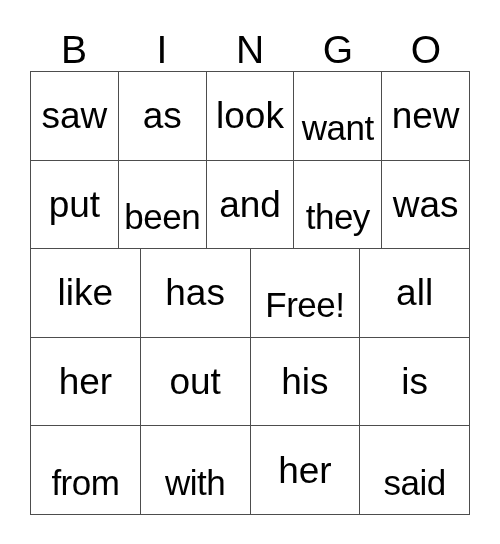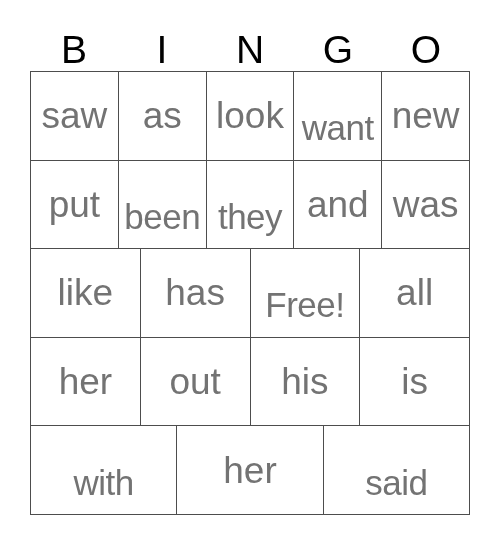--- a/index.html
+++ b/index.html
@@ -69,21 +69,21 @@
     border-bottom: 1px solid #4d4d4d;
     display: flex;
     align-items: center;
     justify-content: center;
     background: #ffffff;
     overflow: hidden;
   }
   .cell-text {
     font-size: 37px;
     line-height: 1;
-    color: #737373;
+    color: #000000;
     white-space: nowrap;
     transform-origin: center center;
   }
   
   .cell-wide .cell-text {
     font-size: 35px;
     letter-spacing: -0.5px;
     margin-top: 24px;
   }
 </style>
@@ -130,25 +130,25 @@
       </div>
     </div>
 
     <div class="grid-row">
       <div class="grid-cell">
         <span class="cell-text">put</span>
       </div>
       <div class="grid-cell cell-wide">
         <span class="cell-text">been</span>
       </div>
+      <div class="grid-cell">
+        <span class="cell-text">and</span>
+      </div>
       <div class="grid-cell cell-wide">
         <span class="cell-text">they</span>
-      </div>
-      <div class="grid-cell">
-        <span class="cell-text">and</span>
       </div>
       <div class="grid-cell">
         <span class="cell-text">was</span>
       </div>
     </div>
 
     <div class="grid-row">
       <div class="grid-cell">
         <span class="cell-text">like</span>
       </div>
@@ -173,20 +173,23 @@
       <div class="grid-cell">
         <span class="cell-text">his</span>
       </div>
       <div class="grid-cell">
         <span class="cell-text">is</span>
       </div>
     </div>
 
     <div class="grid-row">
       <div class="grid-cell cell-wide">
+        <span class="cell-text">from</span>
+      </div>
+      <div class="grid-cell cell-wide">
         <span class="cell-text">with</span>
       </div>
       <div class="grid-cell">
         <span class="cell-text">her</span>
       </div>
       <div class="grid-cell cell-wide">
         <span class="cell-text">said</span>
       </div>
     </div>
 

